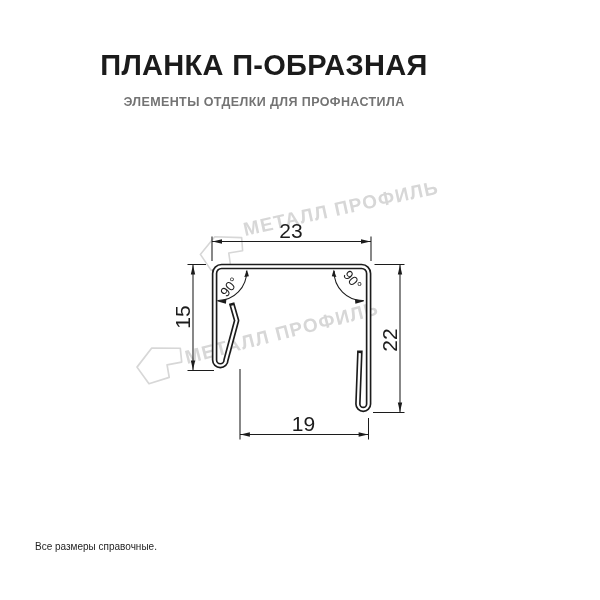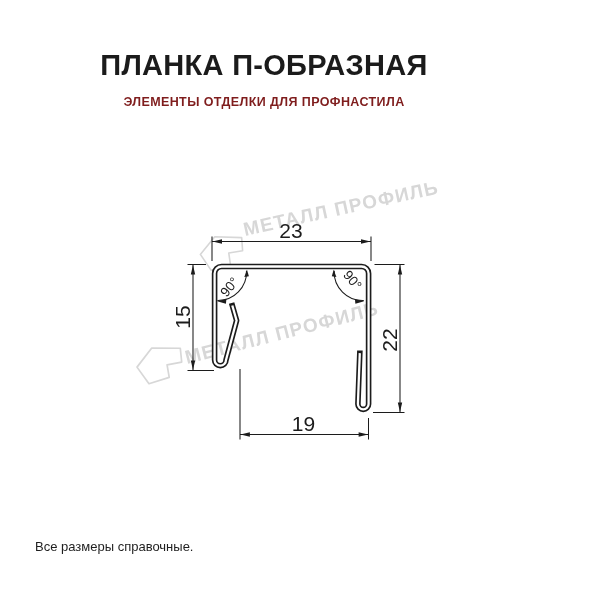--- a/index.html
+++ b/index.html
@@ -7,34 +7,34 @@
     position:relative;width:600px;height:600px;background:#ffffff;overflow:hidden;
     font-family:"Liberation Sans", sans-serif;
   }
   header{position:absolute;top:0;left:0;width:528px;text-align:center;}
   .title{
     margin:0;padding-top:50px;line-height:31px;
     font-size:29px;font-weight:bold;color:#1b1b1b;letter-spacing:0.3px;
   }
   .subtitle{
     margin:0;padding-top:14px;
-    font-size:12.5px;font-weight:bold;color:#7f1d1d;letter-spacing:0.4px;
+    font-size:12.5px;font-weight:bold;color:#737373;letter-spacing:0.4px;
   }
   svg.drawing{position:absolute;left:0;top:0;}
   .wm-text{fill:#d7d7d7;font-size:19px;font-weight:bold;letter-spacing:1.2px;}
   .wm-logo{fill:none;stroke:#d7d7d7;stroke-width:1.6;stroke-linejoin:round;}
   .sheet-black{fill:none;stroke:#1c1c1c;stroke-width:5.6;stroke-linejoin:round;stroke-linecap:butt;}
   .sheet-white{fill:none;stroke:#ffffff;stroke-width:2.3;stroke-linejoin:round;stroke-linecap:butt;}
   .dim{stroke:#1c1c1c;stroke-width:1.05;fill:none;}
   .arrow{fill:#1c1c1c;stroke:none;}
   .dim-label{fill:#1c1c1c;font-size:21px;}
   .angle-label{fill:#1c1c1c;font-size:13.5px;}
   footer{
     position:absolute;left:35px;top:538px;width:540px;
-    font-size:13px;color:#1f1f1f;line-height:17.5px;
+    font-size:10px;color:#1f1f1f;line-height:17.5px;
   }
 </style>
 </head>
 <body>
 
 <div class="page">
 
   <header>
     <h1 class="title"><span>ПЛАНКА П-ОБРАЗНАЯ</span><br>
     </h1>

